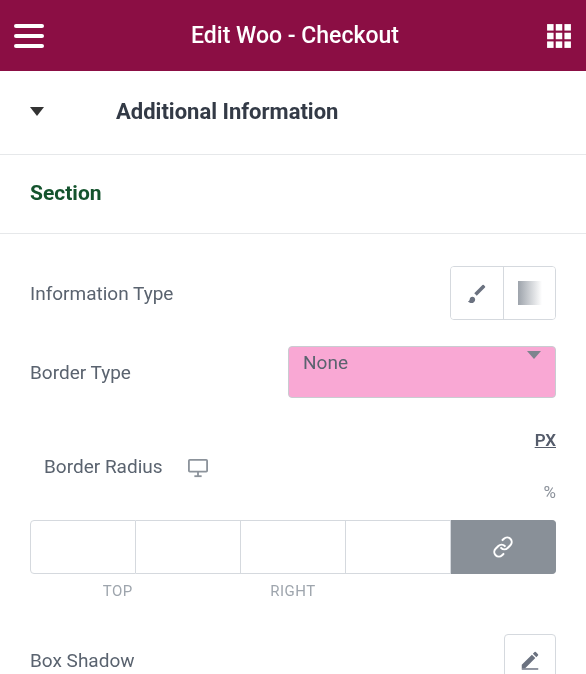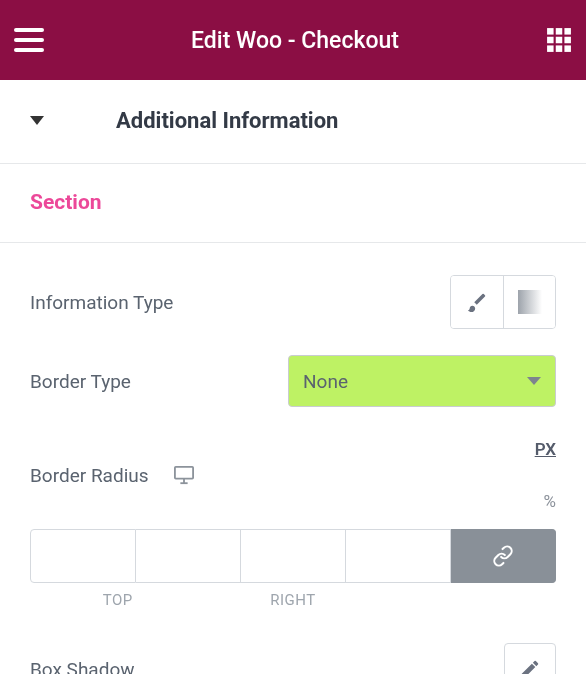--- a/index.html
+++ b/index.html
@@ -4,21 +4,21 @@
 <style>
   * { box-sizing: border-box; margin: 0; padding: 0; }
   body {
     font-family: -apple-system, BlinkMacSystemFont, "Segoe UI", Roboto, Arial, sans-serif;
     background: #fff;
     width: 586px;
     color: #555c6b;
   }
   .header {
     background: #8b0e44;
-    height: 80px;
+    height: 71px;
     display: flex;
     align-items: center;
     justify-content: space-between;
     padding: 0 14px;
     color: #fff;
   }
   .header-title { font-size: 23px; font-weight: 500; flex: 1; text-align: center; }
   .hamburger { width: 30px; height: 24px; display:flex; flex-direction:column; justify-content:space-between; cursor:pointer; }
   .hamburger span { display:block; height:4px; background:#fff; border-radius:2px; width:100%; }
   .dots { width:26px; height:26px; cursor:pointer; }
@@ -34,57 +34,57 @@
     border-left:7px solid transparent;
     border-right:7px solid transparent;
     border-top:9px solid #333;
     margin-right: 24px;
   }
   .section-tab .label { font-size:22px; font-weight:700; color: #333a46; margin-left: 48px; }
 
   .section-header {
     padding: 26px 30px 28px 30px;
     border-bottom: 1px solid #e6e8ea;
-    font-size: 21px; font-weight:700; color:#ec4899;
+    font-size: 21px; font-weight:700; color:#14532d;
   }
 
   .row {
     display:flex; align-items:center; justify-content:space-between;
     padding: 22px 30px 4px 30px;
   }
   .row-label { font-size:19px; color:#5a636f; }
   .row-top { padding-top: 32px; }
 
   .bg-buttons { display:flex; border:1px solid #d5d9de; border-radius:4px; overflow:hidden; }
   .bg-btn { width:52px; height:52px; display:flex; align-items:center; justify-content:center; background:#fff; cursor:pointer; }
   .bg-btn + .bg-btn { border-left:1px solid #d5d9de; }
   .brush-svg { display:block; }
   .gradient-swatch {
     width:24px; height:24px;
     background: linear-gradient(to right, #9da3ab, #fff);
   }
 
   .select {
     width: 268px; height:52px; border:1px solid #c9ccd1; border-radius:4px;
-    display:flex; align-items:center; justify-content:space-between;
+    display:flex; align-items:flex-start; justify-content:space-between;
     padding: 4px 14px; font-size:19px; color:#5a636f; cursor:pointer;
-    background:#bef264;
+    background:#f9a8d4;
   }
   .select .chevron {
     width:0; height:0;
     border-left:7px solid transparent;
     border-right:7px solid transparent;
     border-top:8px solid #7d848e;
   }
 
   .radius-header {
     display:flex; align-items:center; justify-content:space-between;
     padding: 28px 30px 10px 30px;
   }
-  .radius-left { display:flex; align-items:center; }
+  .radius-left { display:flex; align-items:flex-end;margin-left:14px; }
   .radius-left .row-label { margin-right: 24px; }
   .device-icon svg { display:block; }
   .units { display:flex; align-items:flex-end; gap:32px;flex-direction:column; }
   .unit { font-size:17px; color:#8d939c; cursor:pointer; }
   .unit.active { text-decoration: underline; color:#555c6b; font-weight:600; }
 
   .radius-inputs {
     display:flex; padding: 8px 30px 0 30px;
   }
   .radius-inputs .cell {

